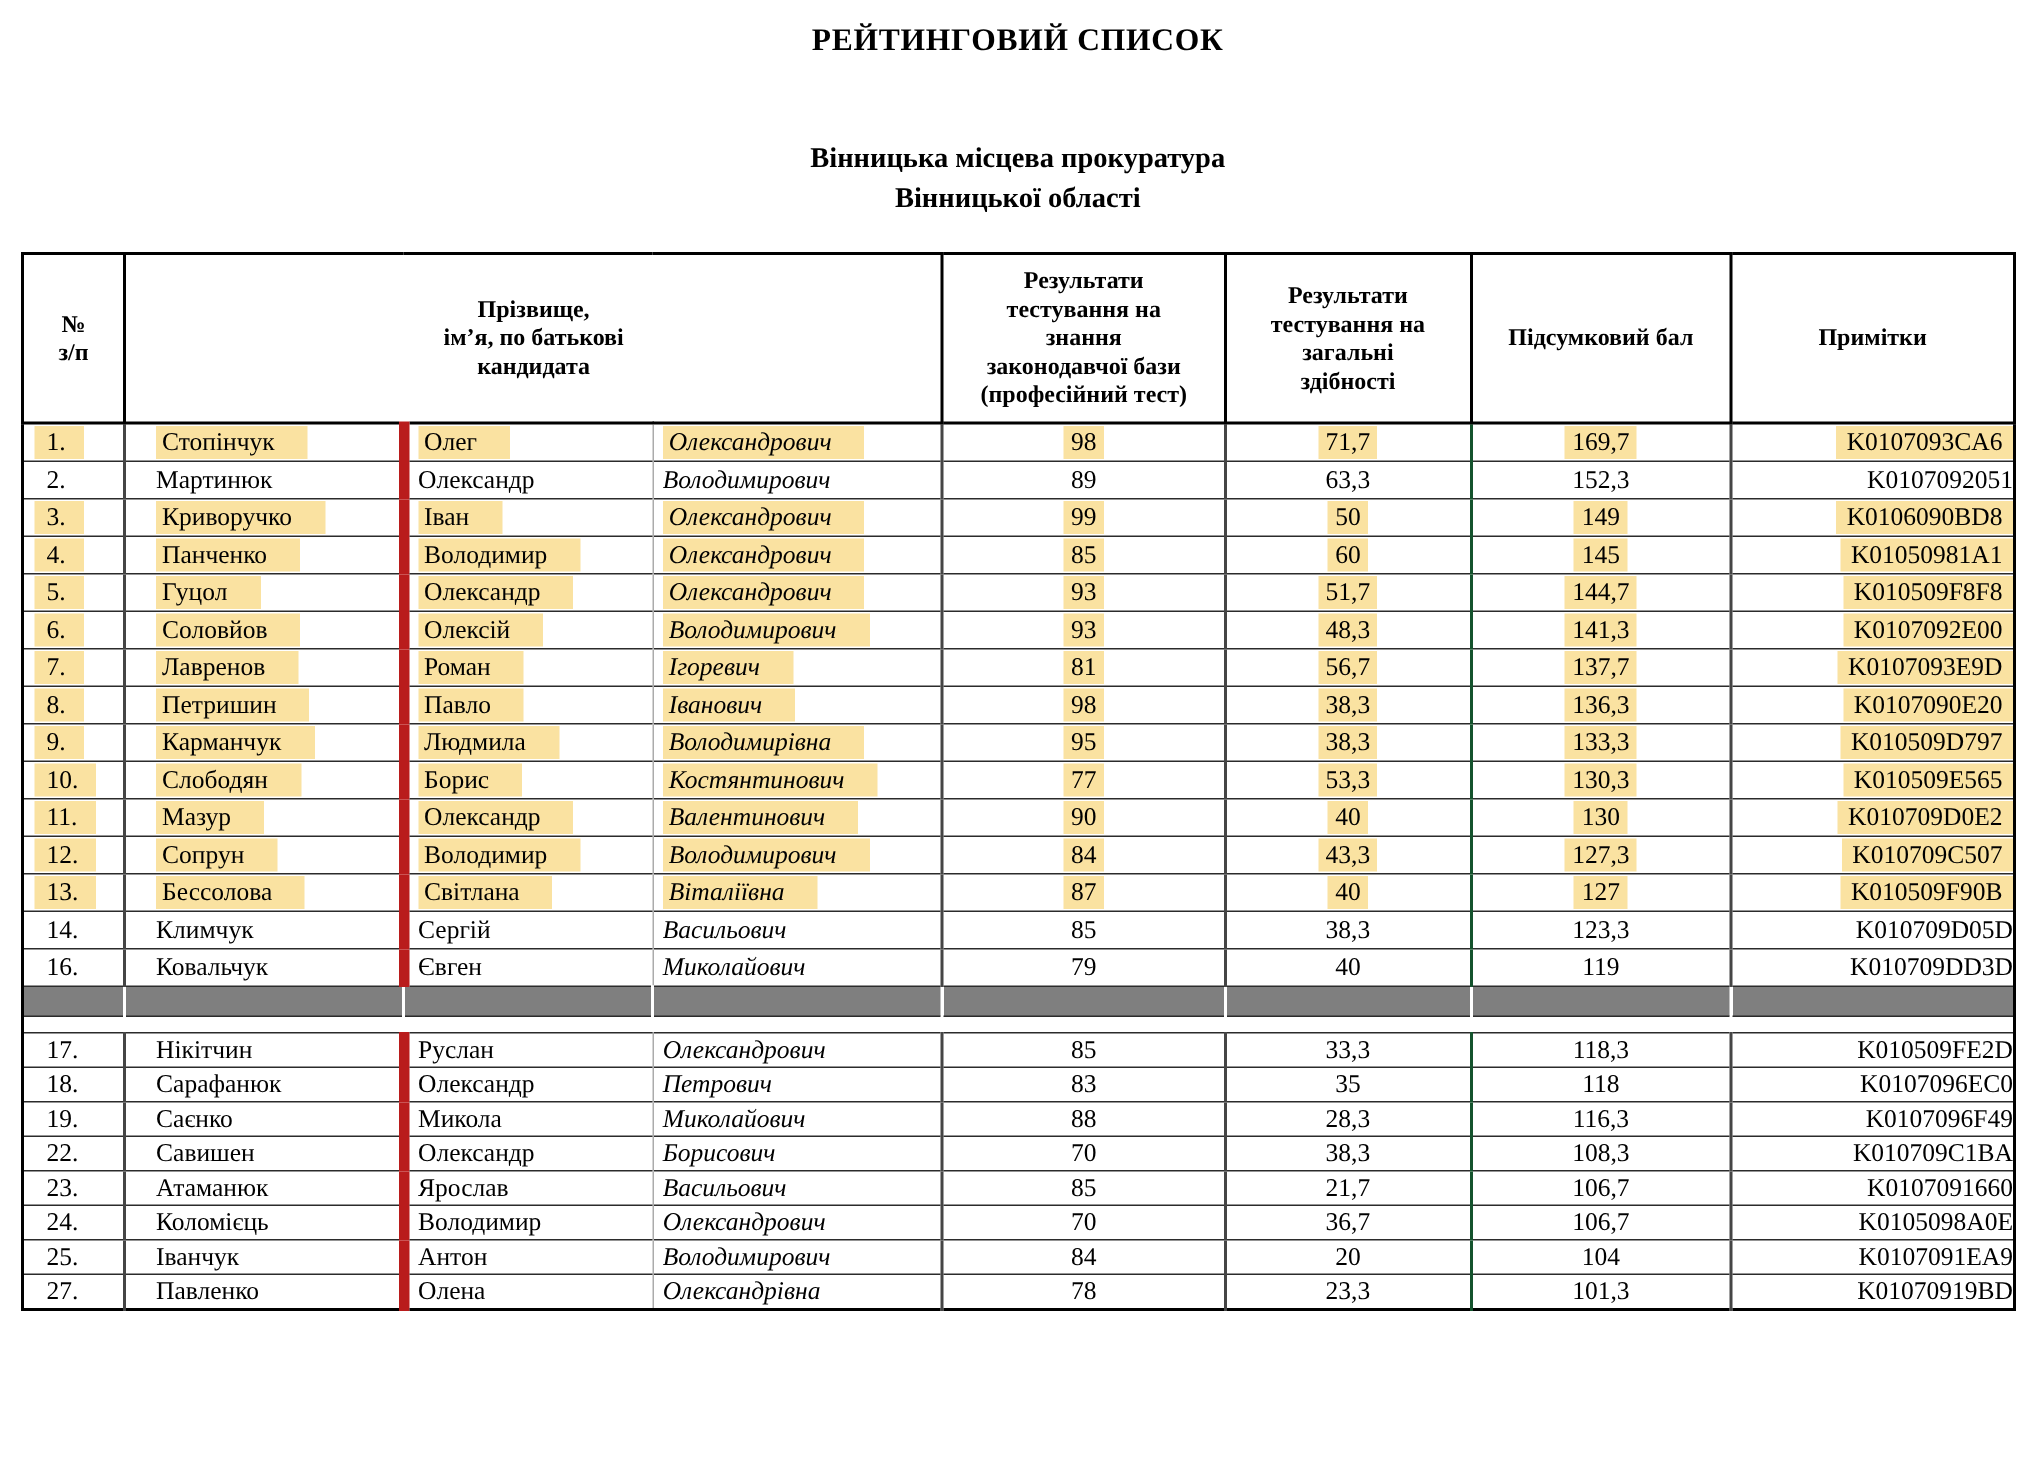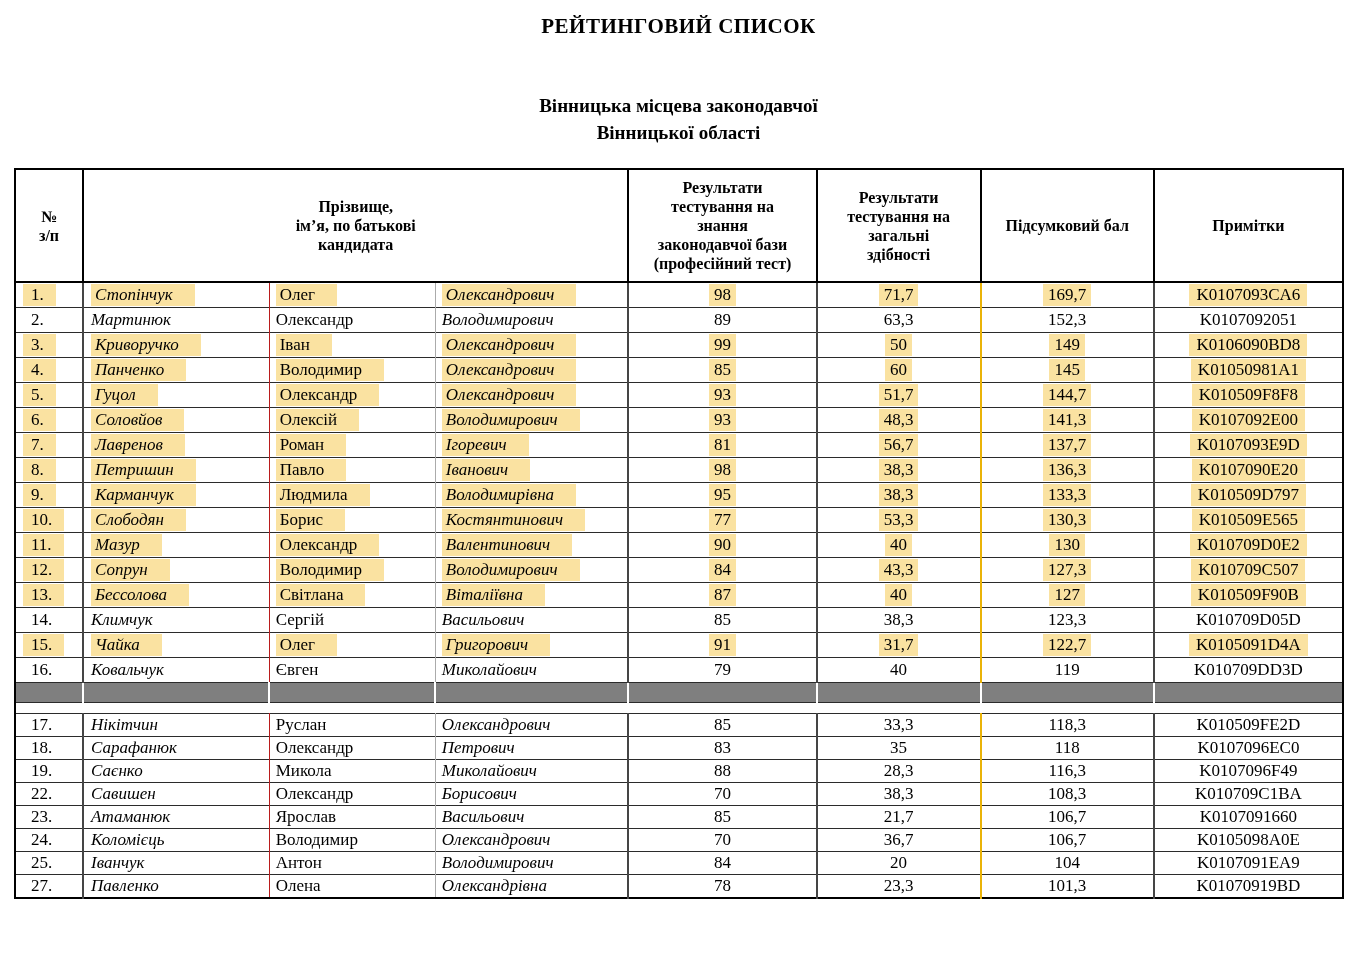--- a/index.html
+++ b/index.html
@@ -56,27 +56,27 @@
     vertical-align: middle;
     padding: 0;
     border-top: 1px solid #2b2b2b;
     overflow: hidden;
     white-space: nowrap;
   }
   .body-row td { height: 24px; }
   .body-row.compact td { height: 22px; }
 
   td.num        { text-align: left; padding-left: 15px; border-right: 2px solid #454545; }
-  td.surname    { padding-left: 7px; border-right: 1px solid #b91c1c; font-style: italic; }
+  td.surname    { padding-left: 20px; border-right: 7px solid #b91c1c; }
   td.firstname  { padding-left: 6px; border-right: 1px solid #ababab; }
   td.patronymic { padding-left: 6px; border-right: 2px solid #454545; font-style: italic; }
   td.prof       { text-align: center; border-right: 2px solid #454545; }
-  td.general    { text-align: center; border-right: 2px solid #eab308; }
+  td.general    { text-align: center; border-right: 2px solid #14532d; }
   td.total      { text-align: center; border-right: 2px solid #454545; }
-  td.note       { text-align: center; }
+  td.note       { text-align: right; }
 
   .hl { background: var(--hl-color, #FAE2A1); padding: 1px 5px 2px 5px; }
   td.surname .hl, td.firstname .hl, td.patronymic .hl { padding-right: 22px; padding-left: 4px; }
   td.num .hl  { padding: 1px 12px 2px 8px; margin-left: -8px; }
   td.note .hl { padding: 1px 7px 2px 7px; }
 
   .divider-row td {
     height: 19px;
     background: var(--divider-color, #7f7f7f);
     border-right: 2px solid #ffffff;
@@ -87,21 +87,21 @@
     background: #ffffff;
     border-right: none;
   }
 </style>
 </head>
 <body>
 
 <div class="page">
   <h1 class="doc-title">РЕЙТИНГОВИЙ СПИСОК</h1>
   <div class="subtitle">
-    <div>Вінницька місцева законодавчої</div>
+    <div>Вінницька місцева прокуратура</div>
     <div>Вінницької області</div>
   </div>
 
   <table class="rating-table">
     <colgroup>
       <col style="width:68px">
       <col style="width:186px">
       <col style="width:166px">
       <col style="width:193px">
       <col style="width:188px">
@@ -264,30 +264,20 @@
           <td class="num">14.</td>
           <td class="surname">Климчук</td>
           <td class="firstname">Сергій</td>
           <td class="patronymic">Васильович</td>
           <td class="prof">85</td>
           <td class="general">38,3</td>
           <td class="total">123,3</td>
           <td class="note">K010709D05D</td>
         </tr>
         <tr class="body-row">
-          <td class="num"><span class="hl">15.</span></td>
-          <td class="surname"><span class="hl">Чайка</span></td>
-          <td class="firstname"><span class="hl">Олег</span></td>
-          <td class="patronymic"><span class="hl">Григорович</span></td>
-          <td class="prof"><span class="hl">91</span></td>
-          <td class="general"><span class="hl">31,7</span></td>
-          <td class="total"><span class="hl">122,7</span></td>
-          <td class="note"><span class="hl">K0105091D4A</span></td>
-        </tr>
-        <tr class="body-row">
           <td class="num">16.</td>
           <td class="surname">Ковальчук</td>
           <td class="firstname">Євген</td>
           <td class="patronymic">Миколайович</td>
           <td class="prof">79</td>
           <td class="general">40</td>
           <td class="total">119</td>
           <td class="note">K010709DD3D</td>
         </tr>
         <tr class="divider-row">

